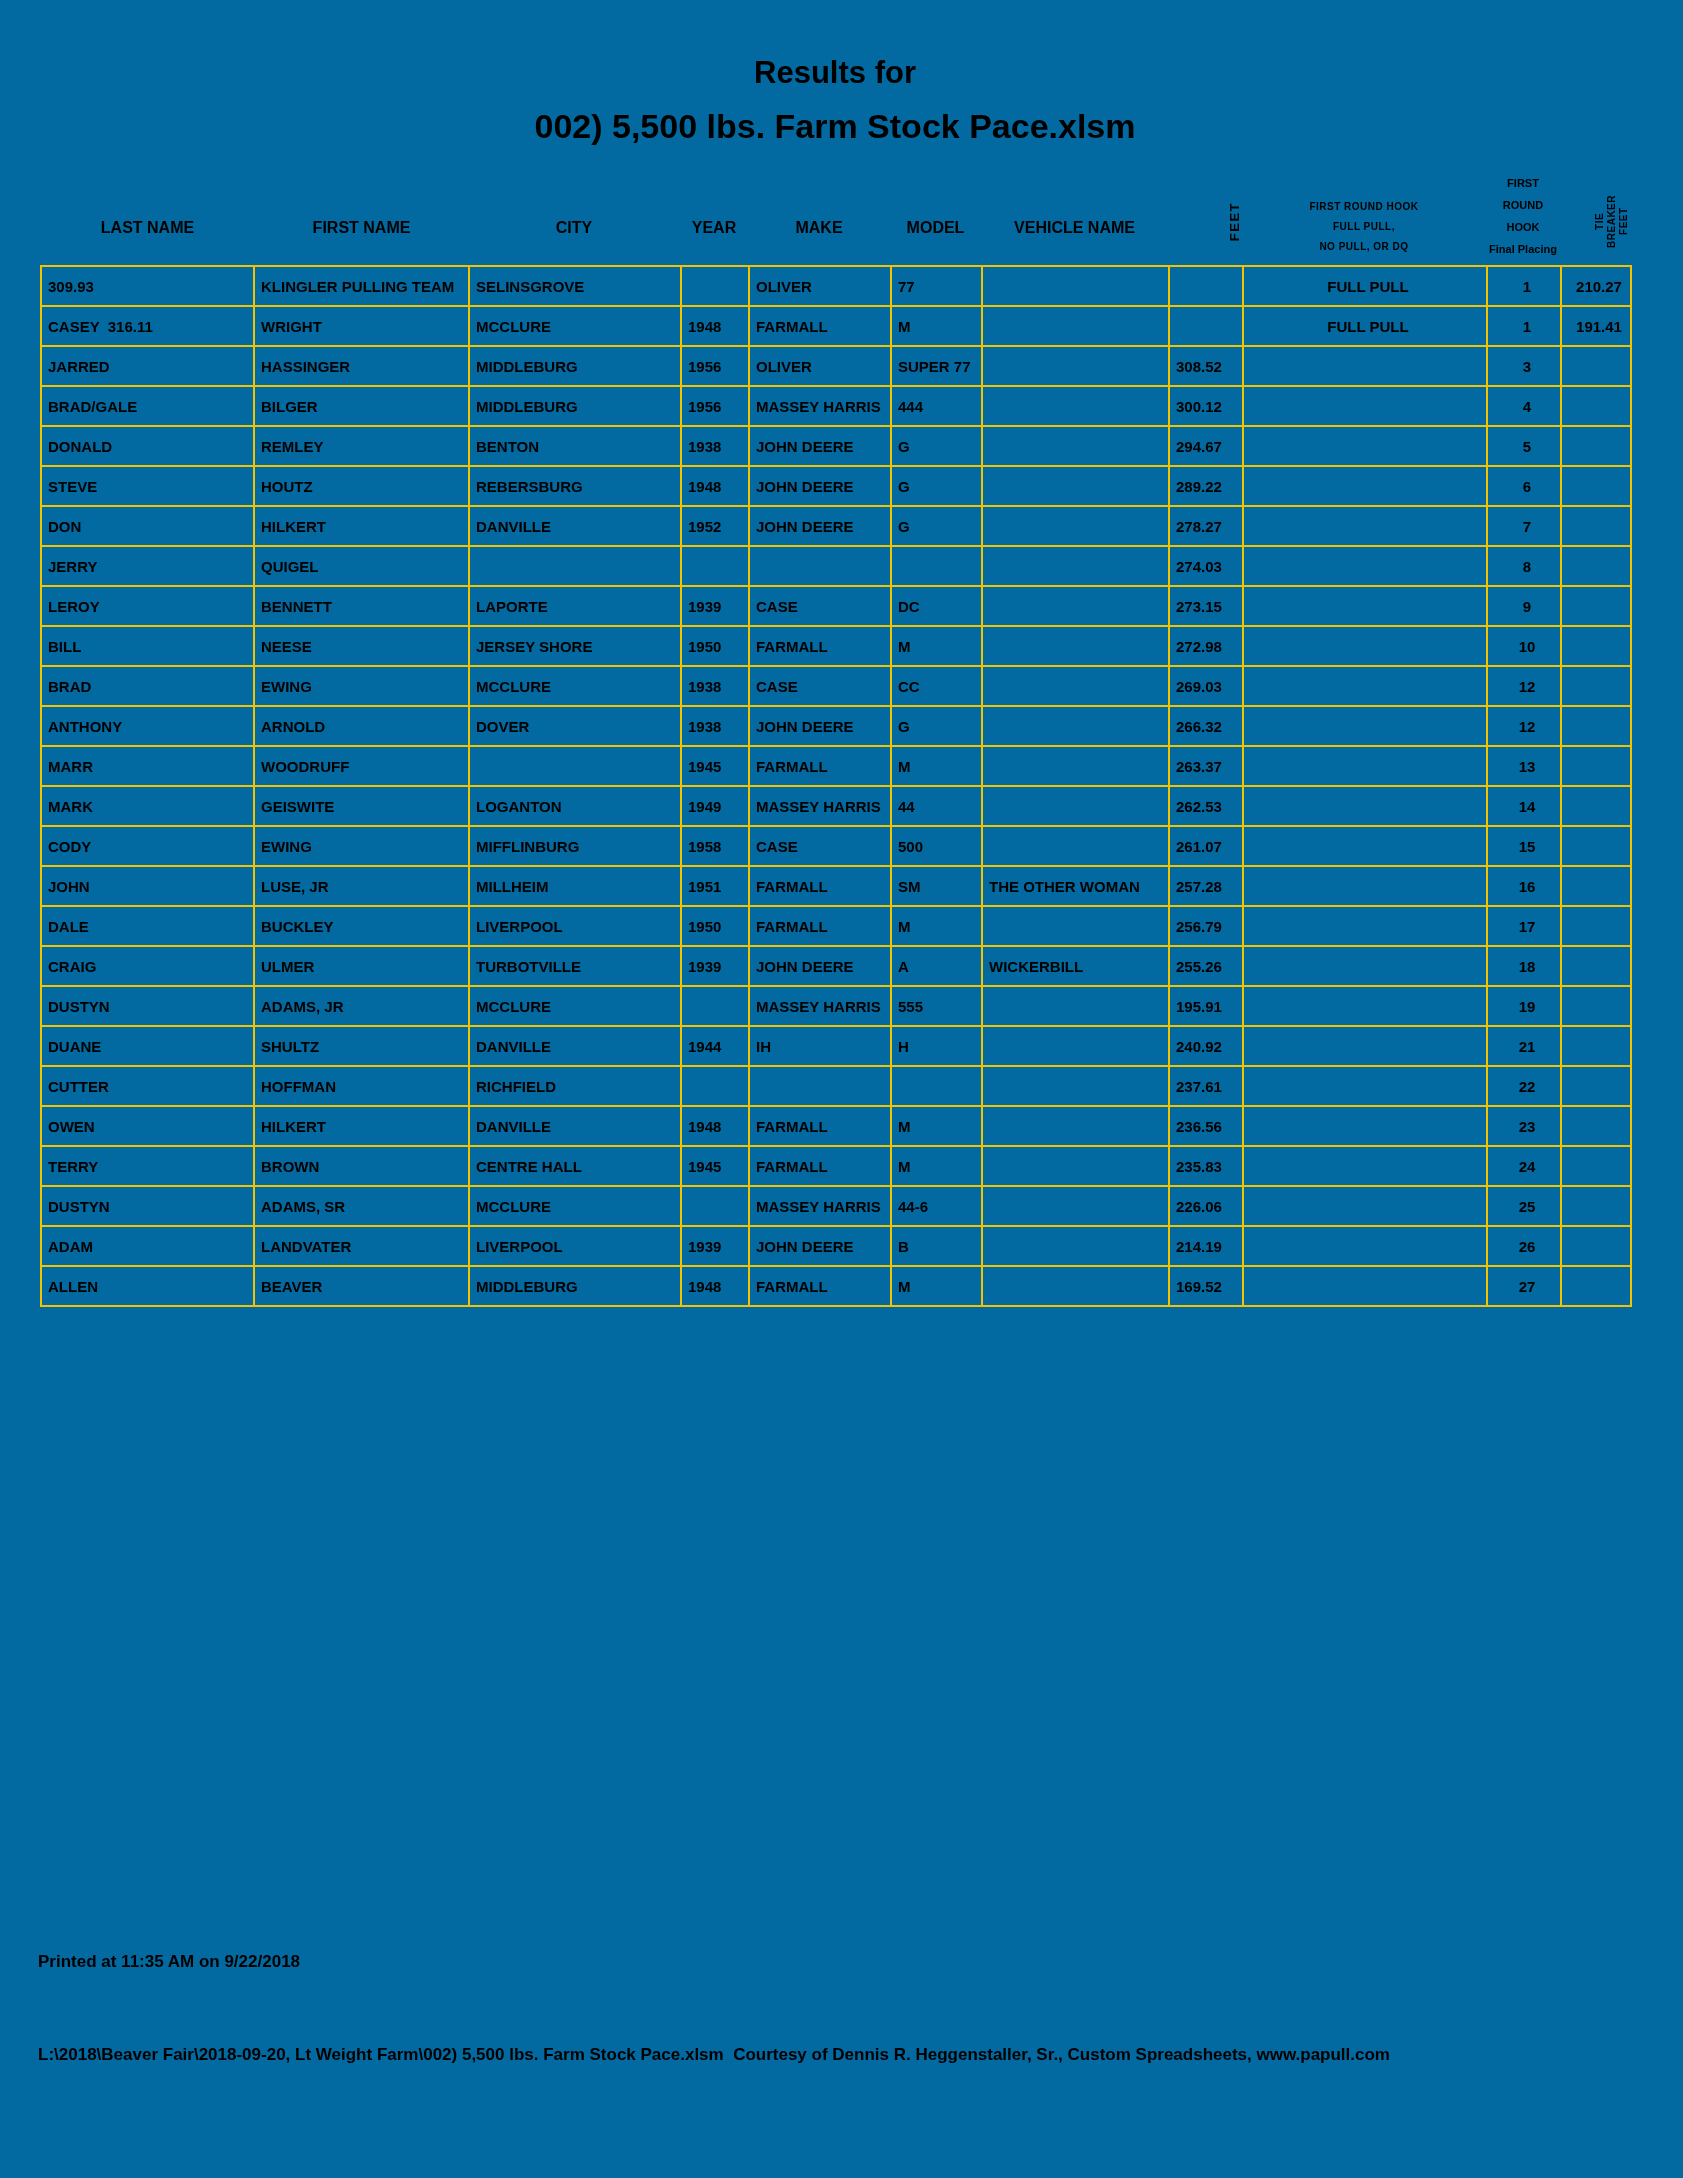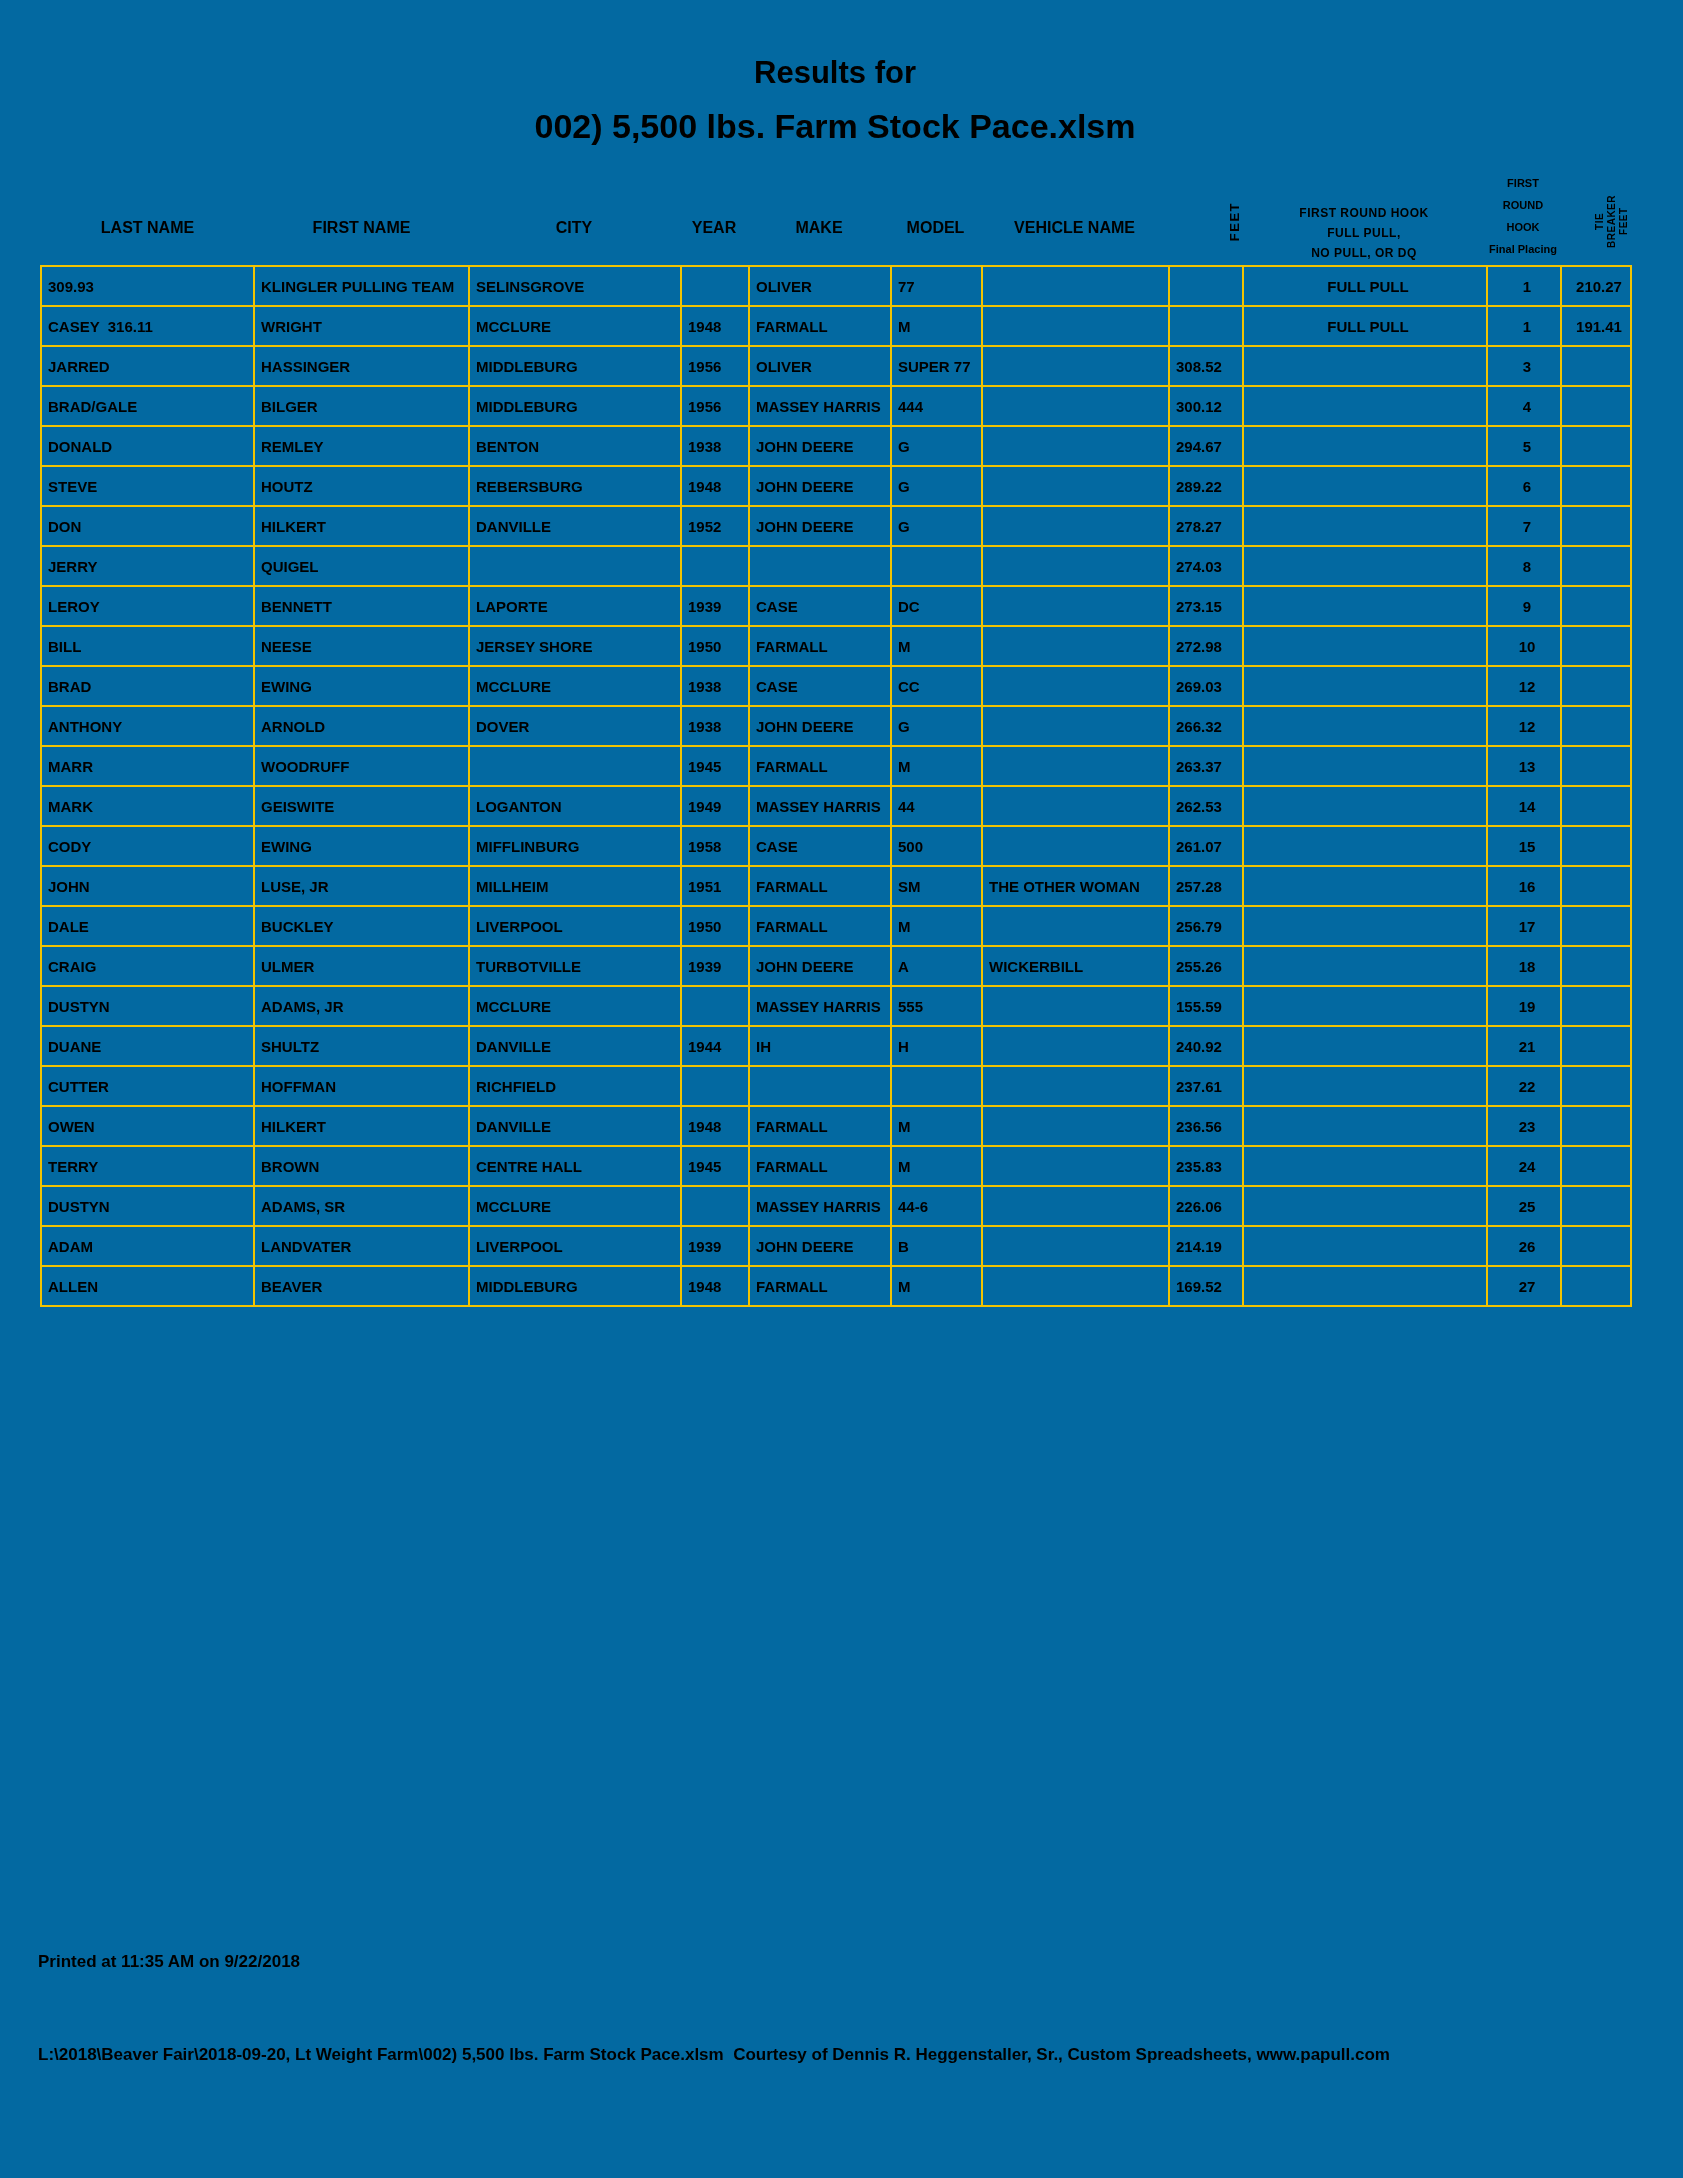--- a/index.html
+++ b/index.html
@@ -9,21 +9,21 @@
     font-family:"Liberation Sans", sans-serif; font-weight:bold; color:#000;
   }
   .title1 { position:absolute; top:55px;  left:40px; width:1590px; text-align:center; font-size:31px; }
   .title2 { position:absolute; top:107px; left:40px; width:1590px; text-align:center; font-size:34px; }
 
   
   .thead { position:absolute; top:182px; left:40px; width:1590px; height:83px; display:flex; }
   .th { box-sizing:border-box; display:flex; flex-direction:column; justify-content:flex-end;
         align-items:center; text-align:center; font-size:16px; overflow:visible; }
   .th.single { padding-bottom:28px; }
-  .hook-lines    { font-size:12px; line-height:20px; padding-bottom:2px; letter-spacing:0.5px; }
+  .hook-lines    { font-size:10px; line-height:20px; padding-bottom:8px; letter-spacing:0.5px; }
   .hook-lines span, .placing-lines span { display:block; }
   .placing-lines { font-size:11px; line-height:22px; padding-bottom:5px; }
   .rot-wrap { display:flex; justify-content:center; align-items:flex-end; padding-bottom:4px; }
   .rot  { writing-mode:vertical-rl; transform:rotate(180deg); font-size:13px; letter-spacing:1.5px; }
   .rot.small { font-size:10px; letter-spacing:0.5px; line-height:12px; }
 
   table.results { position:absolute; top:265px; left:40px; border-collapse:collapse; table-layout:fixed; width:1592px; }
   table.results td {
     border:2px solid var(--border); height:38px; font-size:15px;
     padding:0 0 0 6px; white-space:pre; overflow:hidden; vertical-align:middle;
@@ -324,21 +324,21 @@
           <td class="c-tie_breaker"></td>
         </tr>
         <tr>
           <td class="c-first_name">DUSTYN</td>
           <td class="c-last_name">ADAMS, JR</td>
           <td class="c-city">MCCLURE</td>
           <td class="c-year"></td>
           <td class="c-make">MASSEY HARRIS</td>
           <td class="c-model">555</td>
           <td class="c-vehicle_name"></td>
-          <td class="c-feet">155.59</td>
+          <td class="c-feet">195.91</td>
           <td class="c-hook"></td>
           <td class="c-placing">19</td>
           <td class="c-tie_breaker"></td>
         </tr>
         <tr>
           <td class="c-first_name">DUANE</td>
           <td class="c-last_name">SHULTZ</td>
           <td class="c-city">DANVILLE</td>
           <td class="c-year">1944</td>
           <td class="c-make">IH</td>

